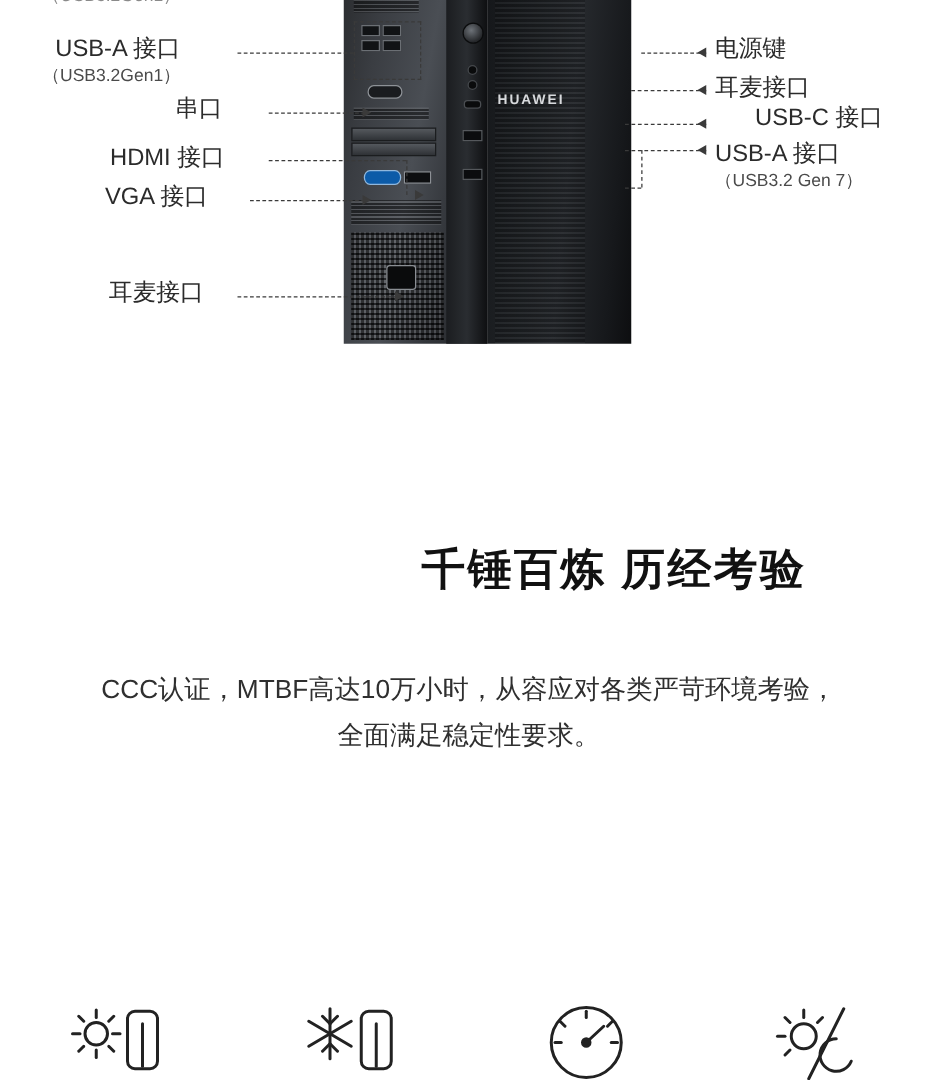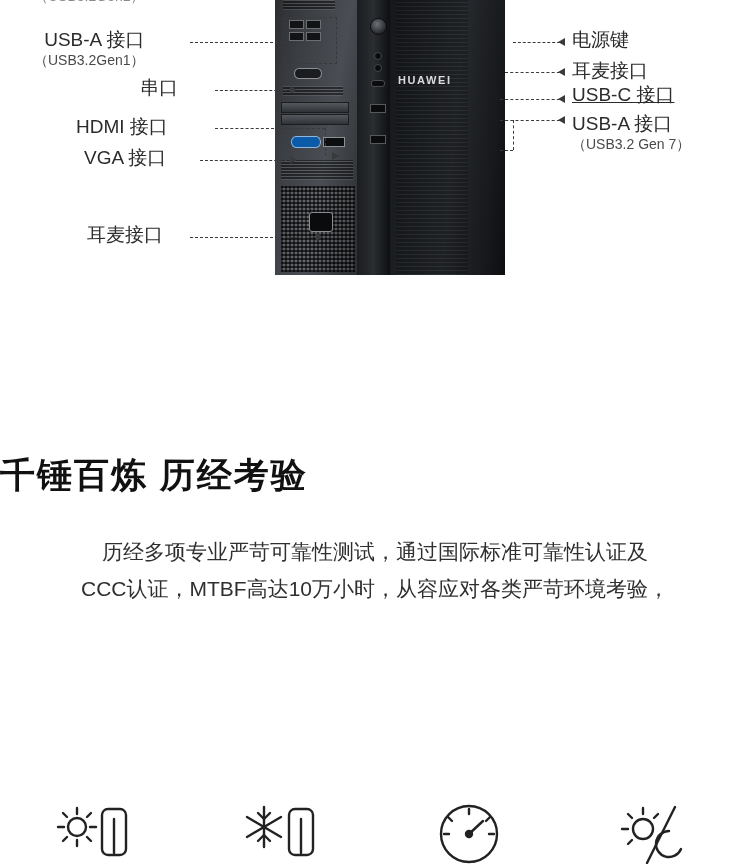--- a/index.html
+++ b/index.html
@@ -201,23 +201,23 @@
   .arrow.r { border-left: 7px solid #3a3a3a; }
   .arrow.l { border-right: 7px solid #3a3a3a; }
   .dashbox {
     position: absolute;
     border: 1px dashed #3a3a3a;
   }
 
   
   #headline {
     position: absolute;
-    left: 0; top: 452px;
+    left: 0; top: 432px;
     width: 645px;
-    text-align: left;
+    text-align: right;
   }
   #headline h2 {
     margin: 0;
     font-size: 35px;
     font-weight: bold;
     letter-spacing: 2px;
     color: #111;
   }
   #paragraph {
     position: absolute;
@@ -303,21 +303,21 @@
     <span class="sub">（USB3.2Gen1）</span>
   </div>
   <div class="leader" style="left:190px; top:42px; width:93px;"></div>
 
   <div class="label left" style="left:140px; top:76px;">
     <span>串口</span>
   </div>
   <div class="leader" style="left:215px; top:90px; width:77px;"></div>
   <div class="arrow r" style="left:290px; top:86px;"></div>
 
-  <div class="label left" style="left:76px; top:115px;">
+  <div class="label left" style="left:88px; top:115px;">
     <span>HDMI 接口</span>
   </div>
   <div class="leader" style="left:215px; top:128px; width:110px;"></div>
   <div class="leader v" style="left:325px; top:128px; height:28px;"></div>
   <div class="arrow r" style="left:332px; top:152px;"></div>
 
   <div class="label left" style="left:84px; top:146px;">
     <span>VGA 接口</span>
   </div>
   <div class="leader" style="left:200px; top:160px; width:92px;"></div>
@@ -336,41 +336,41 @@
   </div>
 
   <div class="leader" style="left:505px; top:72px; width:60px;"></div>
   <div class="arrow l" style="left:558px; top:68px;"></div>
   <div class="label right" style="left:572px; top:59px;">
     <span>耳麦接口</span>
   </div>
 
   <div class="leader" style="left:500px; top:99px; width:65px;"></div>
   <div class="arrow l" style="left:558px; top:95px;"></div>
-  <div class="label right" style="left:572px; top:83px;text-decoration:underline;">
+  <div class="label right" style="left:604px; top:83px;">
     <span>USB-C 接口</span>
   </div>
 
   <div class="leader v" style="left:513px; top:120px; height:30px;"></div>
   <div class="leader" style="left:500px; top:120px; width:65px;"></div>
   <div class="leader" style="left:500px; top:150px; width:13px;"></div>
   <div class="arrow l" style="left:558px; top:116px;"></div>
   <div class="label right" style="left:572px; top:112px;">
     <span>USB-A 接口</span>
     <span class="sub">（USB3.2 Gen 7）</span>
   </div>
 </div>
 
 <div id="headline">
   <h2>千锤百炼 历经考验</h2>
 </div>
 
 <div id="paragraph">
-  <div>历经多项专业严苛可靠性测试，通过国际标准可靠性认证及</div>
   <div>CCC认证，MTBF高达10万小时，从容应对各类严苛环境考验，</div>
+  <div>全面满足稳定性要求。</div>
 </div>
 
 <div id="icon-row">
 
   <div class="icon-cell">
     <svg width="86" height="70" viewBox="0 0 86 70">
       <g stroke="#222" stroke-width="2.4" fill="none" stroke-linecap="round">
         <circle cx="26" cy="26" r="9"></circle>
         <line x1="26" y1="7" x2="26" y2="13"></line>
         <line x1="26" y1="39" x2="26" y2="45"></line>

